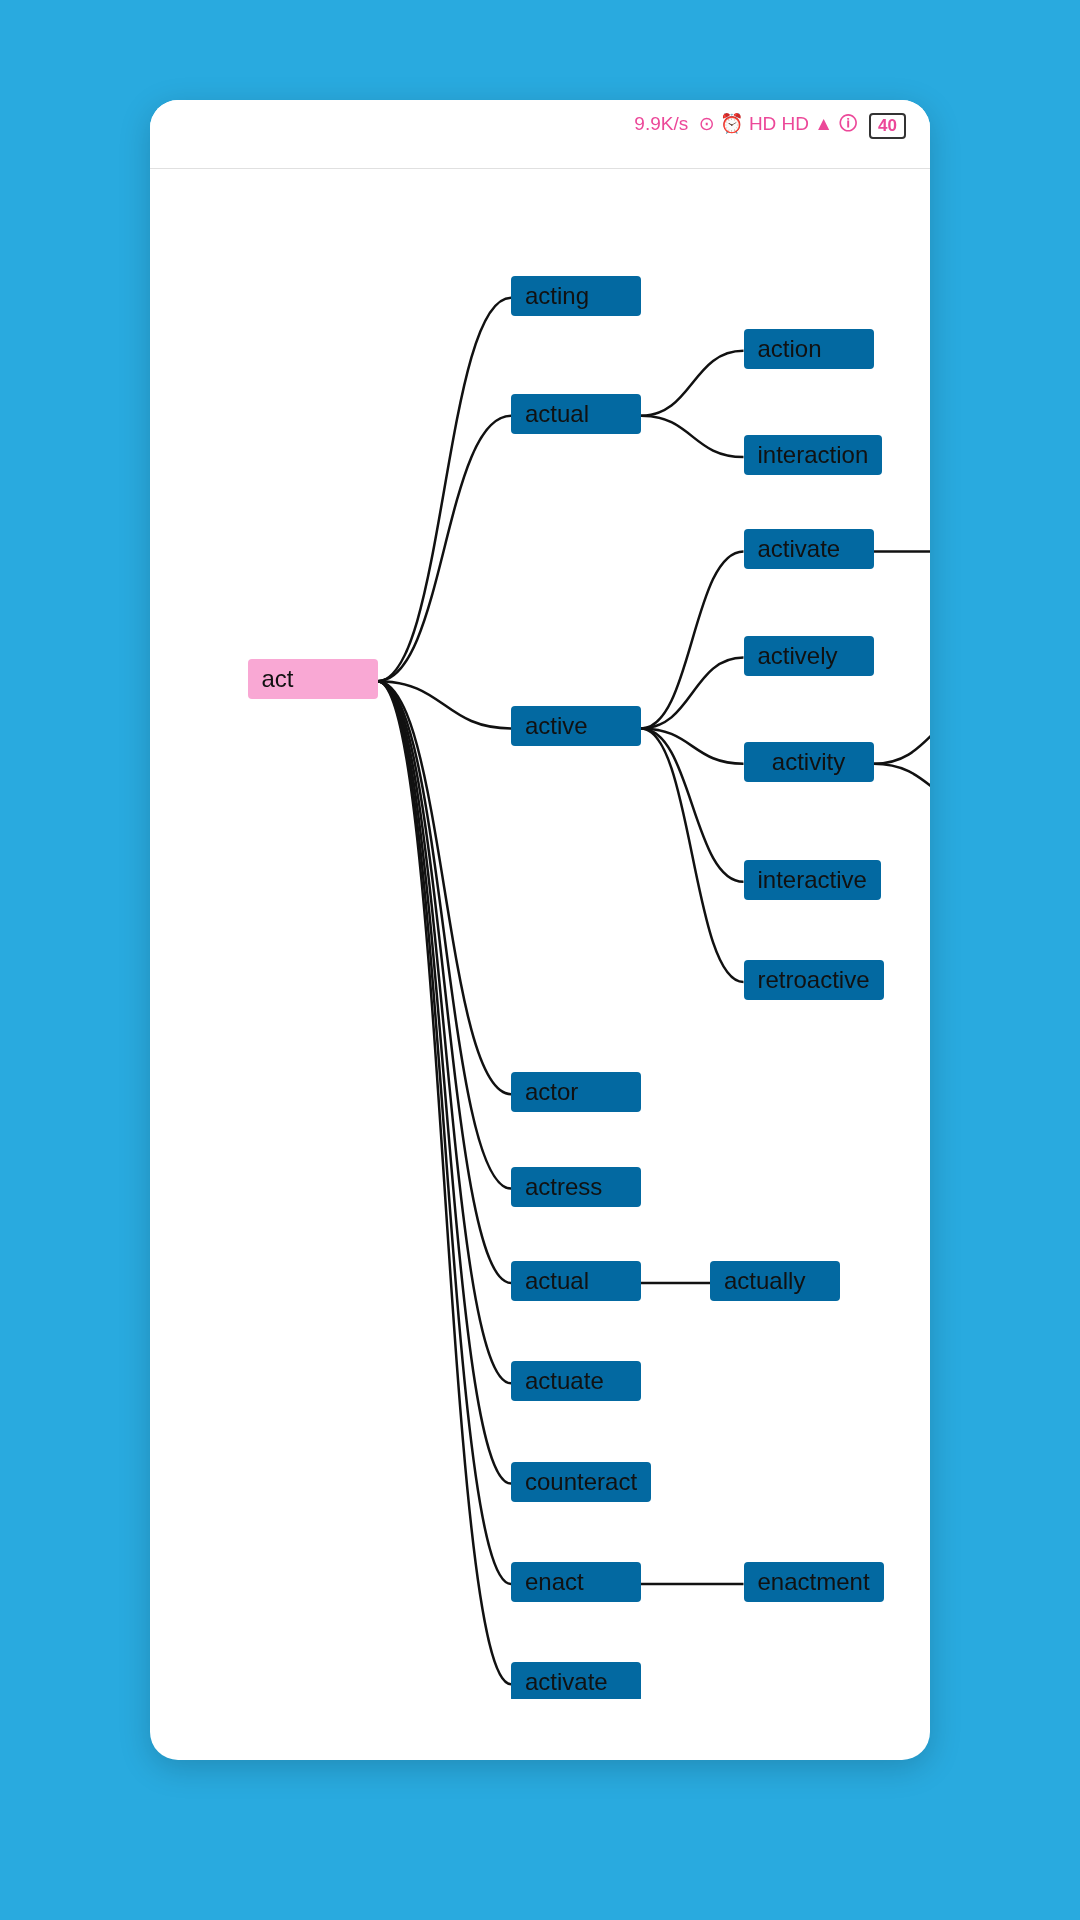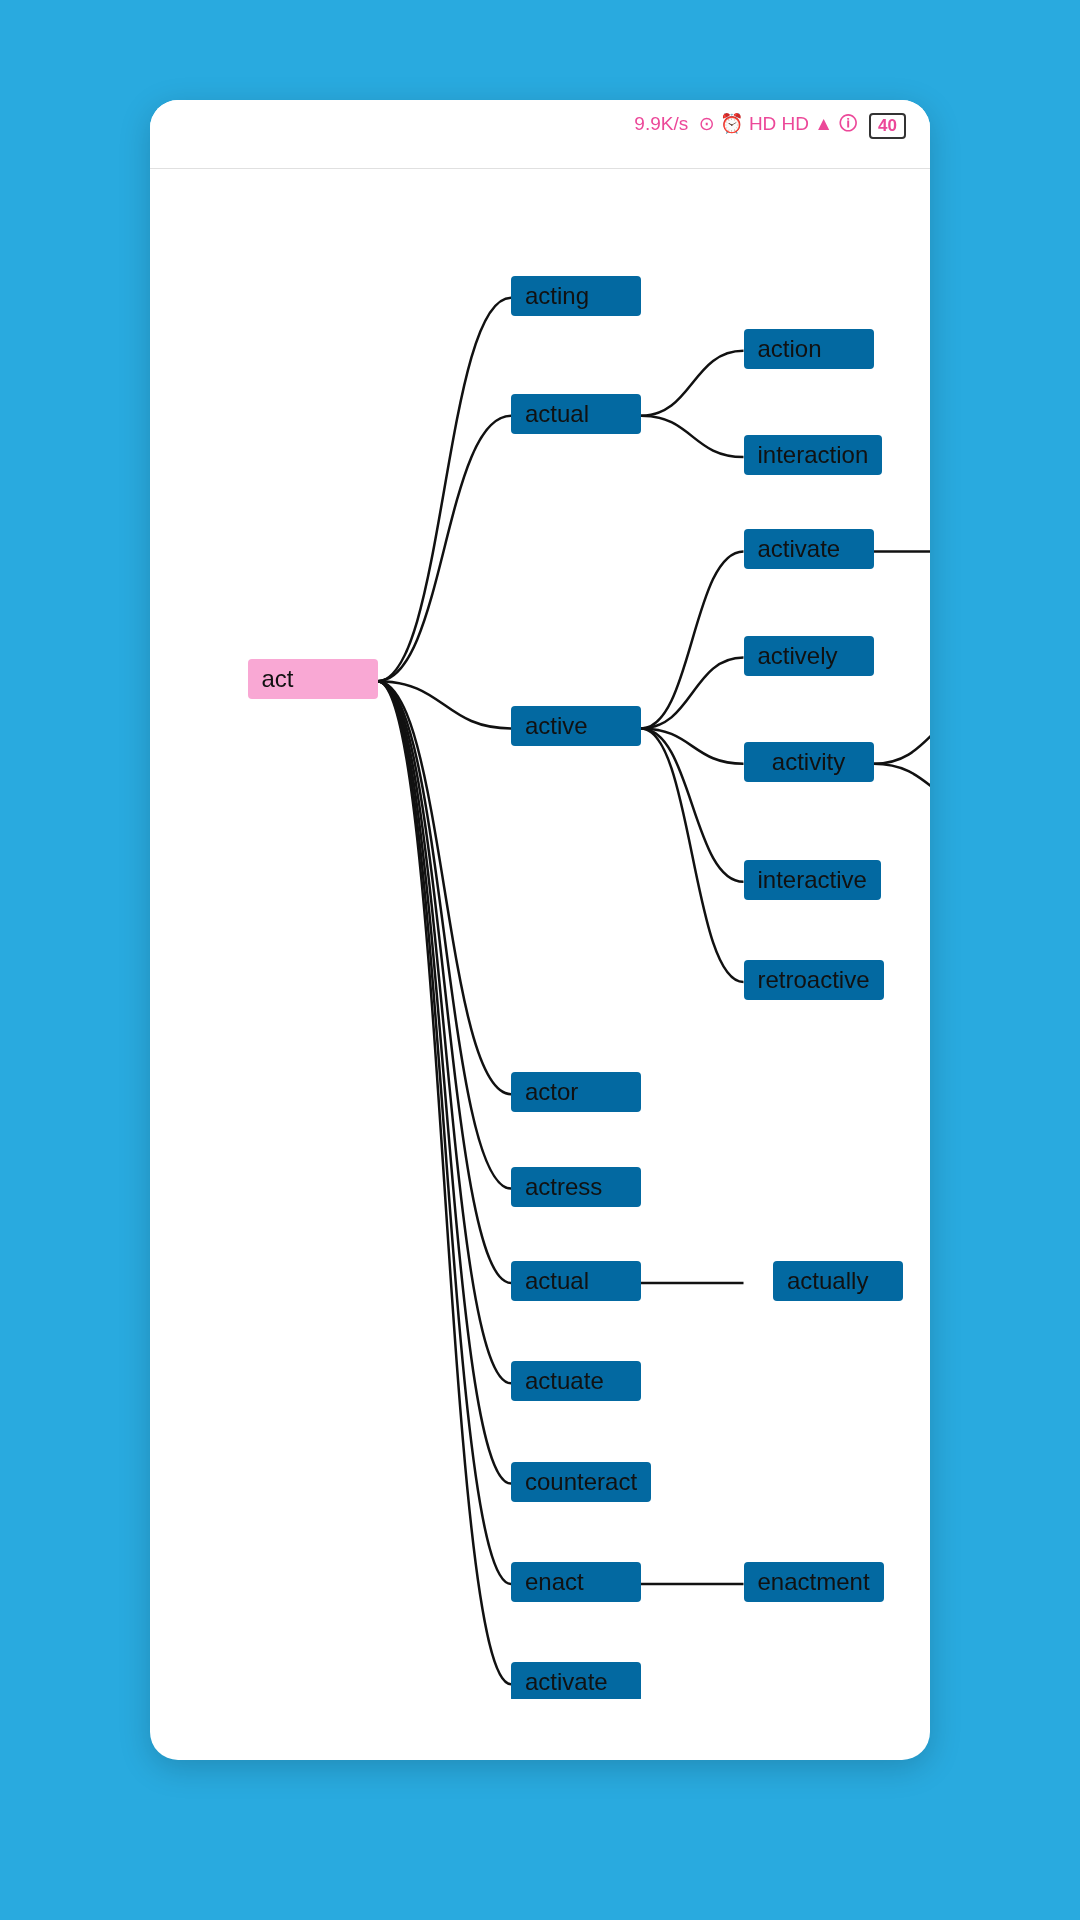--- a/index.html
+++ b/index.html
@@ -151,21 +151,21 @@
       <div class="node-box" style="left: 593.5px; top: 266px; min-width: 130px;">interaction</div>
       <div class="node-box" style="left: 361px; top: 537.4px; min-width: 130px;">active</div>
       <div class="node-box" style="left: 593.5px; top: 360.4px; min-width: 130px;">activate</div>
       <div class="node-box" style="left: 593.5px; top: 466.6px; min-width: 130px;">actively</div>
       <div class="node-box" style="left: 593.5px; top: 572.8px; min-width: 130px; text-align: center;">activity</div>
       <div class="node-box" style="left: 593.5px; top: 690.8px; min-width: 130px;">interactive</div>
       <div class="node-box" style="left: 593.5px; top: 791.1px; min-width: 130px;">retroactive</div>
       <div class="node-box" style="left: 361px; top: 903.2px; min-width: 130px;">actor</div>
       <div class="node-box" style="left: 361px; top: 997.6px; min-width: 130px;">actress</div>
       <div class="node-box" style="left: 361px; top: 1092px; min-width: 130px;">actual</div>
-      <div class="node-box" style="left: 623px; top: 1092px; min-width: 130px;">actually</div>
+      <div class="node-box" style="left: 560px; top: 1092px; min-width: 130px;">actually</div>
       <div class="node-box" style="left: 361px; top: 1192.3px; min-width: 130px;">actuate</div>
       <div class="node-box" style="left: 361px; top: 1292.6px; min-width: 130px;">counteract</div>
       <div class="node-box" style="left: 361px; top: 1392.9px; min-width: 130px;">enact</div>
       <div class="node-box" style="left: 593.5px; top: 1392.9px; min-width: 130px;">enactment</div>
       <div class="node-box" style="left: 361px; top: 1493.2px; min-width: 130px;">activate</div>
     </div>
 
 </div>
 
 </body></html>

